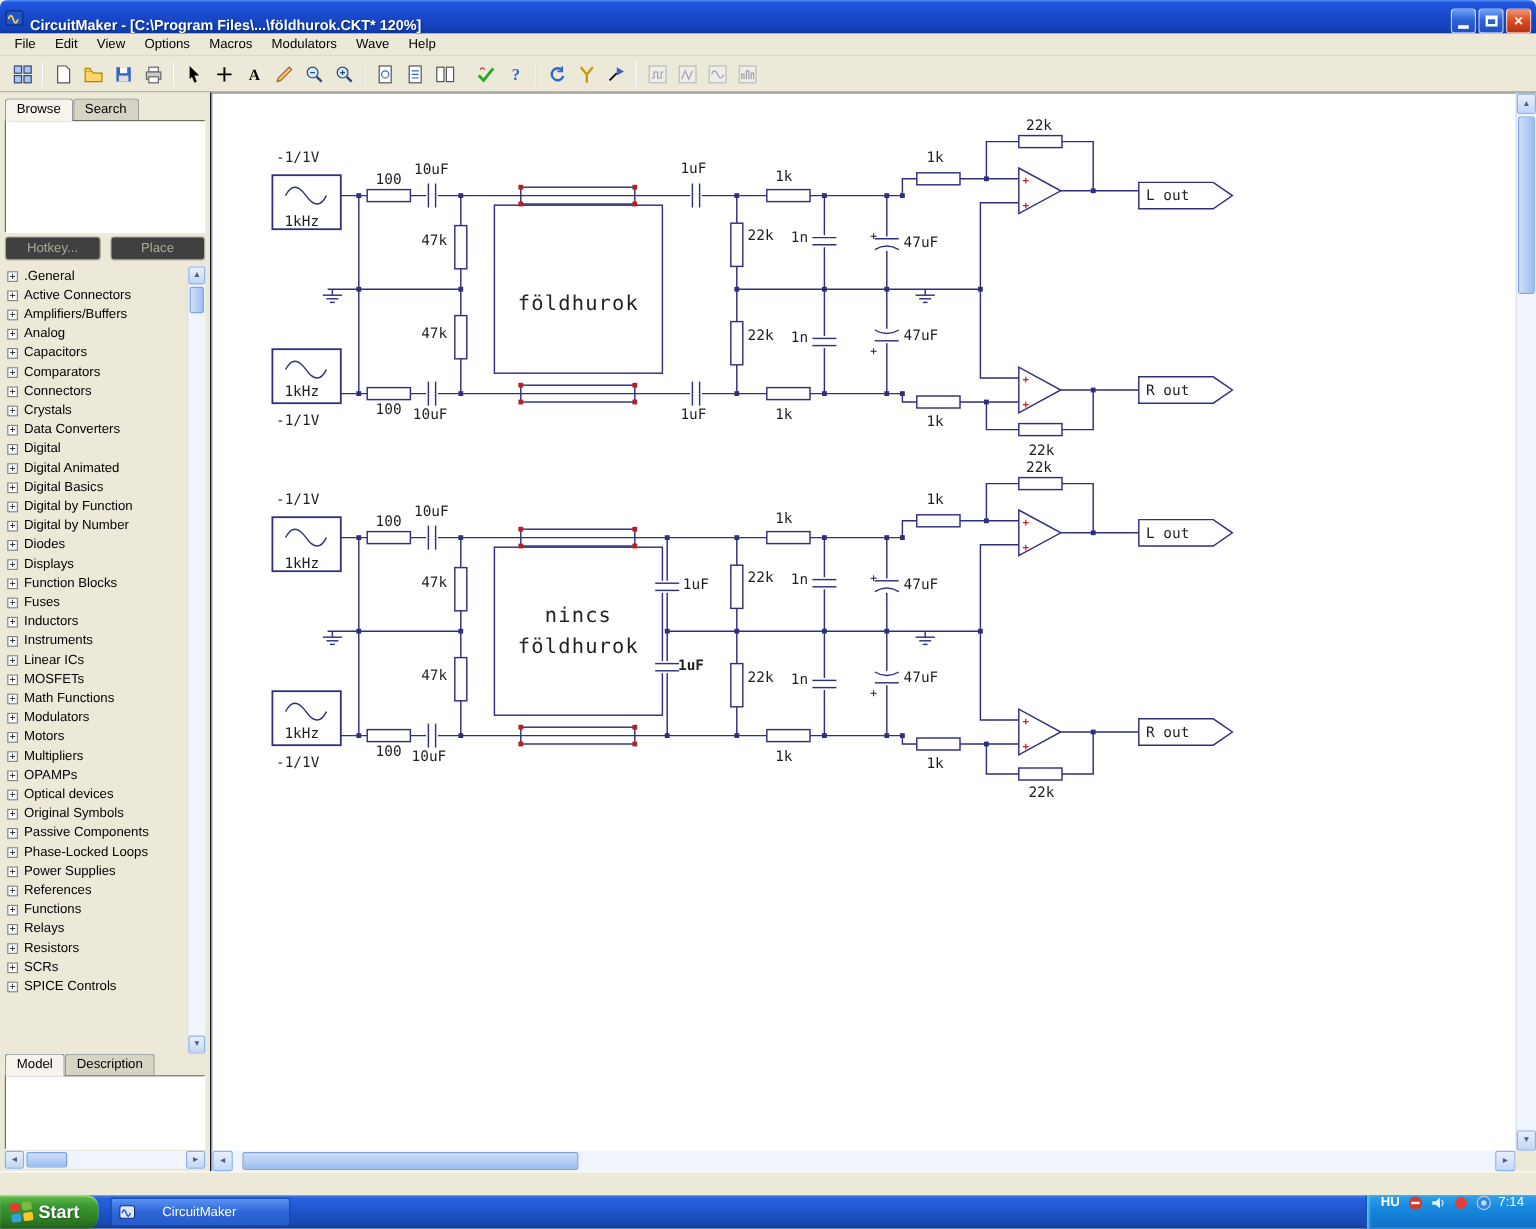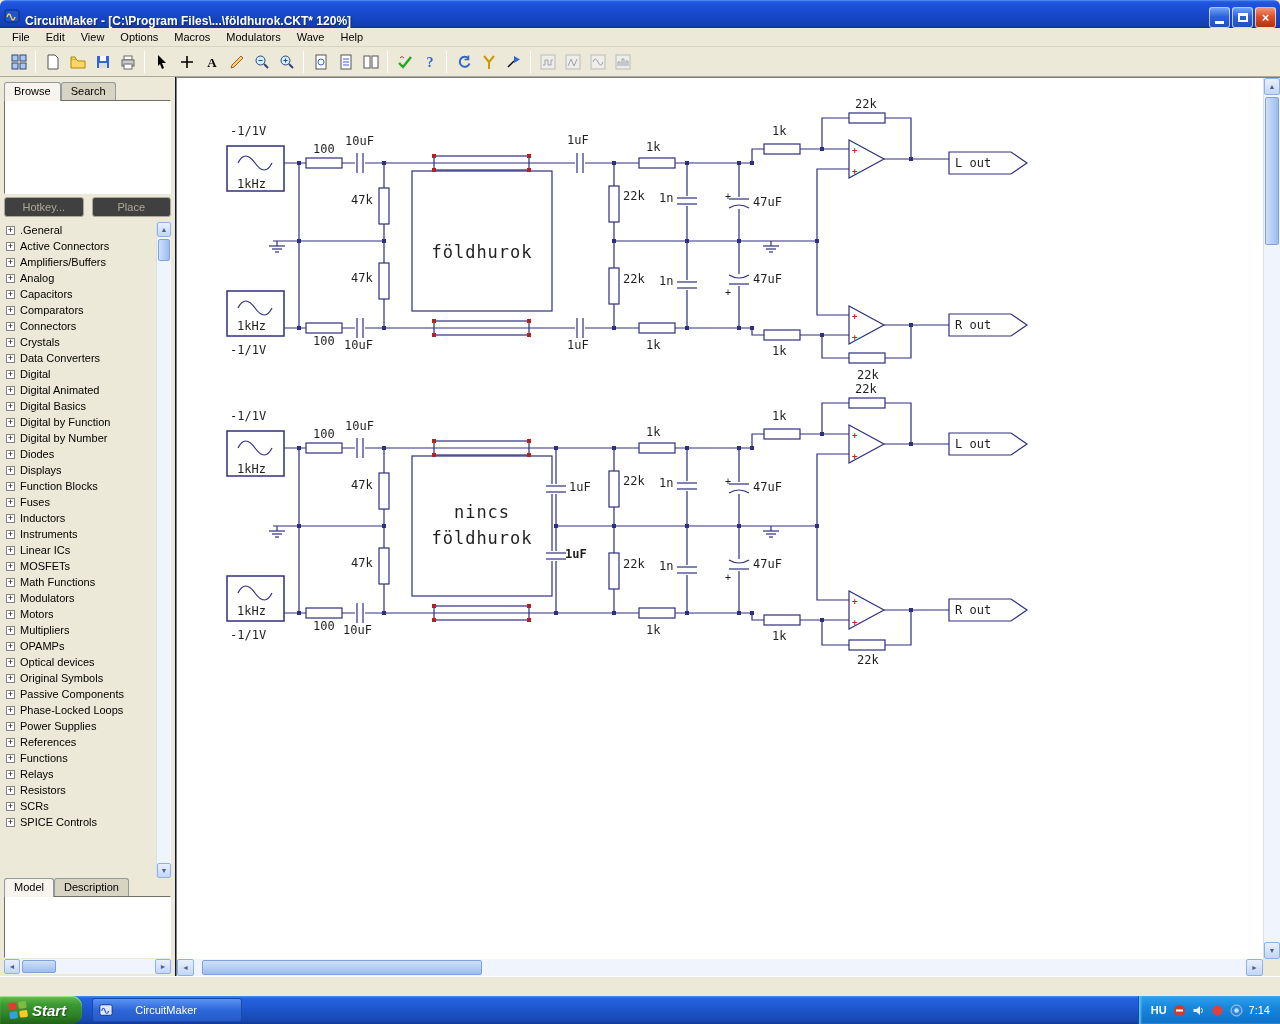--- a/index.html
+++ b/index.html
@@ -59,23 +59,23 @@
   #schem text{stroke:none}
   .lbl{font-family:"DejaVu Sans Mono",monospace;font-size:12px;fill:#1f1f1f}
   .box{font-size:17px;text-anchor:middle;letter-spacing:1px}
   .flag{font-size:12px}
   .sm{font-size:10px}
   .op{font-size:9px;fill:#cc2222;font-weight:bold}
   .bold{font-weight:bold}
   
   .bottom-strip{height:20px;background:#ece9d8;border-top:1px solid #fff}
   .taskbar{height:28px;background:linear-gradient(180deg,#4a90f4 0%,#2663e0 8%,#2058d0 40%,#1847af 88%,#123a92 100%);display:flex;align-items:center}
-  .start{height:28px;display:flex;align-items:center;gap:4px;padding:0 16px 0 8px;border-radius:0 10px 10px 0;background:linear-gradient(180deg,#64c04c 0%,#3c9a33 30%,#2e8126 70%,#226018 100%);box-shadow:inset 0 1px 1px #a5e690;color:#fff;font-weight:bold;font-size:15px;font-style:italic;text-shadow:1px 1px 1px #1c4d14}
+  .start{height:28px;display:flex;align-items:center;gap:4px;padding:0 16px 0 8px;border-radius:0 10px 10px 0;background:linear-gradient(180deg,#64c04c 0%,#3c9a33 30%,#2e8126 70%,#226018 100%);box-shadow:inset 0 1px 1px #a5e690;color:#fff;font-weight:bold;font-size:15px;text-shadow:1px 1px 1px #1c4d14}
   .task{height:24px;margin-left:10px;width:150px;display:flex;align-items:center;gap:22px;padding:0 6px;background:linear-gradient(180deg,#5a93f2,#2e67da 50%,#265bc8);border:1px solid #1d47a8;border-radius:3px;color:#fff;font-size:11px}
-  .tray{margin-left:auto;height:28px;display:flex;align-items:center;gap:6px;padding:0 10px 0 12px;background:linear-gradient(180deg,#31a0ec 0%,#1788dd 40%,#0f6fc6 100%);border-left:1px solid #0a57a5;box-shadow:inset 2px 0 2px #5fc0f8;color:#fff;font-size:11px}
+  .tray{margin-left:auto;height:28px;display:flex;gap:6px;padding:0 10px 0 12px;background:linear-gradient(180deg,#31a0ec 0%,#1788dd 40%,#0f6fc6 100%);border-left:1px solid #0a57a5;box-shadow:inset 2px 0 2px #5fc0f8;color:#fff;font-size:11px}
   .tray .lang{font-weight:bold}
   .tray-ic{width:13px;height:13px;display:block}
 </style>
 </head>
 <body>
 
 <div class="app">
 
   <div class="titlebar">
     <span><svg width="16" height="16" viewBox="0 0 16 16">

